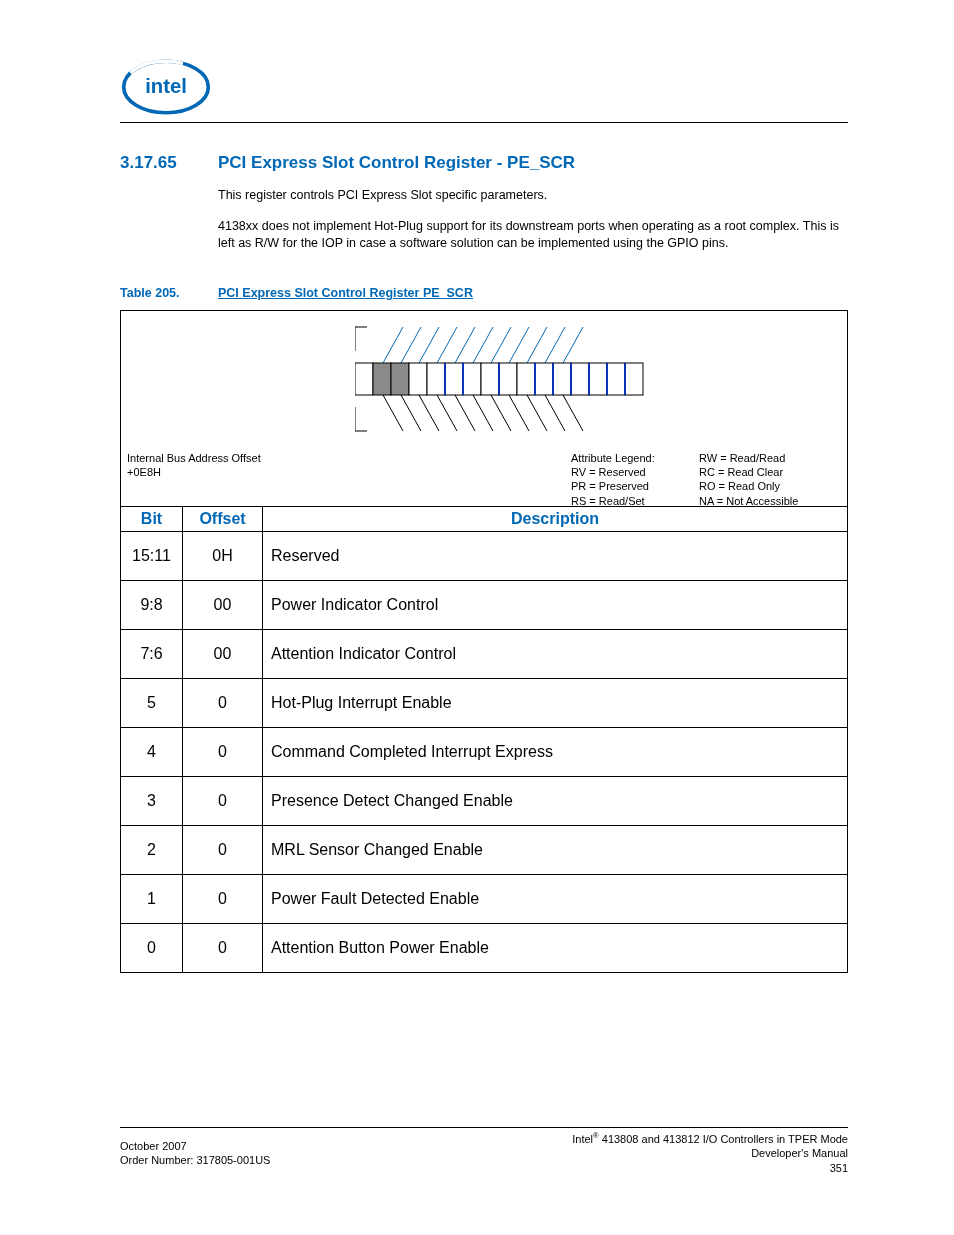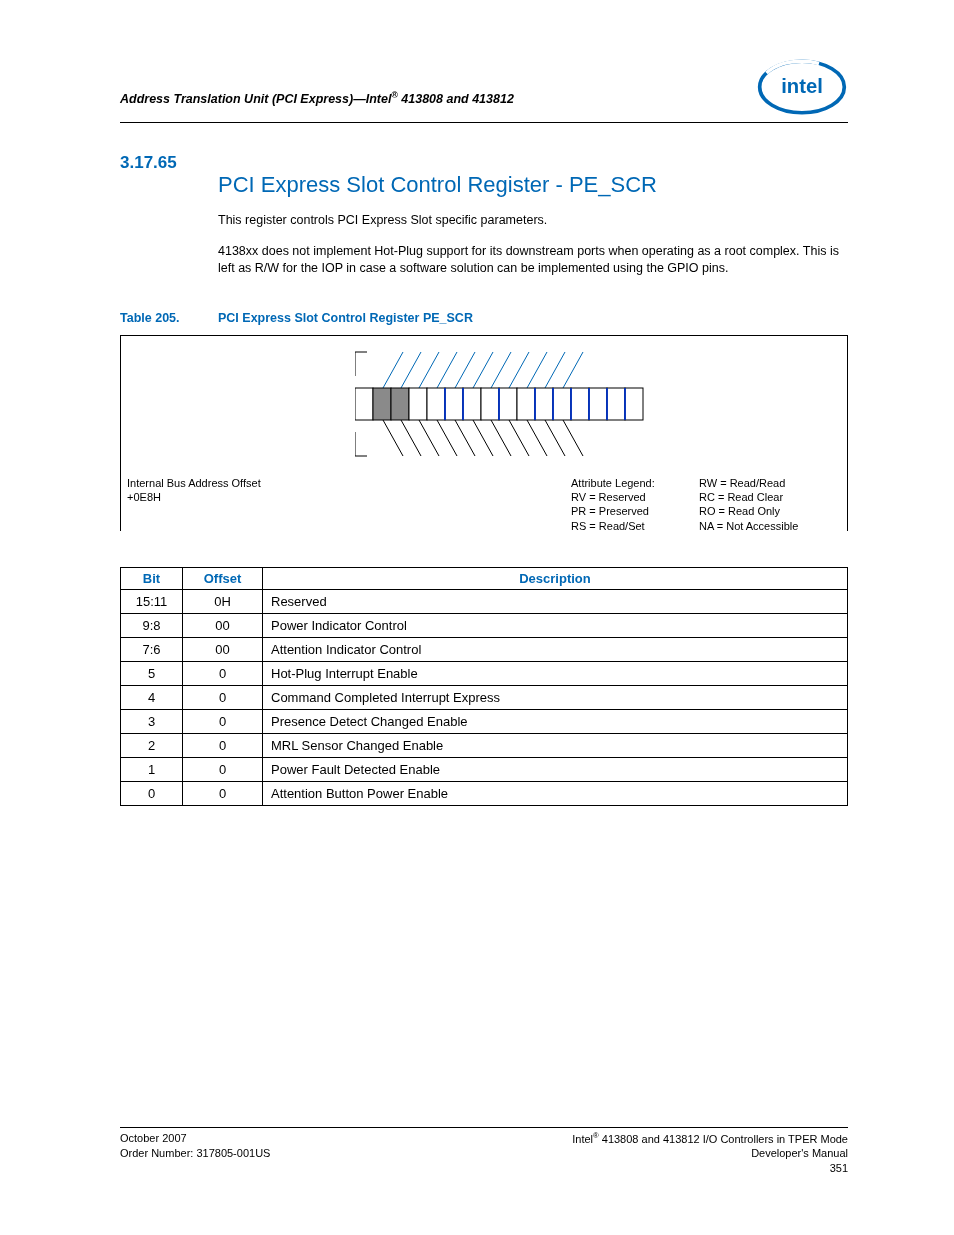--- a/index.html
+++ b/index.html
@@ -29,85 +29,82 @@
   .section-row { display: flex; margin-top: 30px; }
   .section-num {
     color: #0068b5;
     font-weight: bold;
     font-size: 17px;
     width: 98px;
     flex-shrink: 0;
   }
   .section-title {
     color: #0068b5;
-    font-weight: normal;
-    font-size: 22px;
-    margin-top: 19px;
+    font-weight: bold;
+    font-size: 17px;
   }
   .body-text { margin-left: 98px; margin-top: 14px; line-height: 1.35; font-size: 12.5px; }
   .table-cap-row { display: flex; margin-top: 34px; }
   .table-cap-num {
     color: #0068b5;
     font-weight: bold;
     font-size: 12.5px;
     width: 98px;
     flex-shrink: 0;
   }
   .table-cap-title {
     color: #0068b5;
     font-weight: bold;
     font-size: 12.5px;
+    text-decoration: underline;
   }
   .diag-box {
     border: 1px solid #000;
     border-bottom: none;
     margin-top: 10px;
     position: relative;
     height: 196px;
   }
   .bitdiag { position: absolute; left: 234px; top: 12px; }
   .offset-block { position: absolute; left: 6px; top: 140px; font-size: 11px; line-height: 1.3; }
   .legend-block { position: absolute; left: 450px; top: 140px; font-size: 11px; line-height: 1.3; }
   .legend-block2 { position: absolute; left: 578px; top: 140px; font-size: 11px; line-height: 1.3; }
-  table.reg { border-collapse: collapse; width: 100%; font-size: 13px; margin-top: 36px; }
+  table.reg { border-collapse: collapse; width: 100%; font-size: 16px; }
   table.reg th {
     color: #0068b5;
     font-weight: bold;
     border: 1px solid #000;
     padding: 3px 8px;
     text-align: center;
     background: #fff;
   }
   table.reg td {
     border: 1px solid #000;
-    padding: 4px 8px;
+    padding: 15px 8px;
   }
   table.reg td.c { text-align: center; }
   table.reg col.bit { width: 62px; }
   table.reg col.def { width: 80px; }
   .footer {
     position: absolute;
     left: 120px;
     right: 106px;
     bottom: 60px;
     font-size: 11px;
   }
   .footer .hr2 { border: none; border-top: 1px solid #000; margin-bottom: 3px; }
-  .footer-row { display: flex; justify-content: space-between; }
+  .footer-row { display: flex; justify-content: space-between; align-items: center; }
   .footer-left { text-align: left; line-height: 1.3; }
   .footer-right { text-align: right; line-height: 1.3; }
   sup { font-size: 0.7em; }
 </style>
 </head>
 <body>
 
 <div class="header-row">
-  <div class="header-title">
-    <span>Address Translation Unit (PCI Express)—Intel<sup>®</sup> 413808 and 413812</span>
-  </div>
   <div class="logo">
     <svg viewBox="0 0 100 66" width="92" height="62">
       <ellipse cx="50" cy="33" rx="46" ry="28" fill="none" stroke="#0068b5" stroke-width="4"></ellipse>
       <ellipse cx="50" cy="33" rx="46" ry="28" fill="none" stroke="#fff" stroke-width="4" stroke-dasharray="60 240" stroke-dashoffset="-135"></ellipse>
       <text x="50" y="40" text-anchor="middle" font-family="Arial" font-size="22" font-weight="bold" fill="#0068b5">intel</text>
     </svg>
   </div>
 </div>
 <hr class="hr">
 

